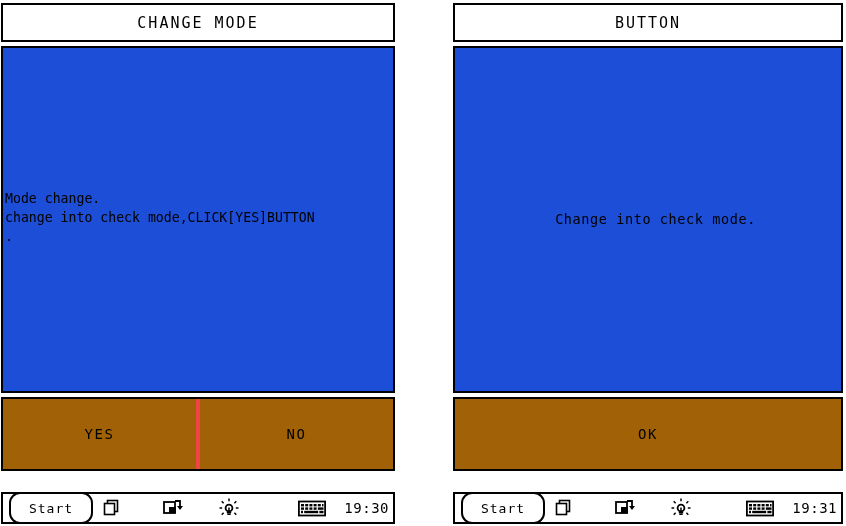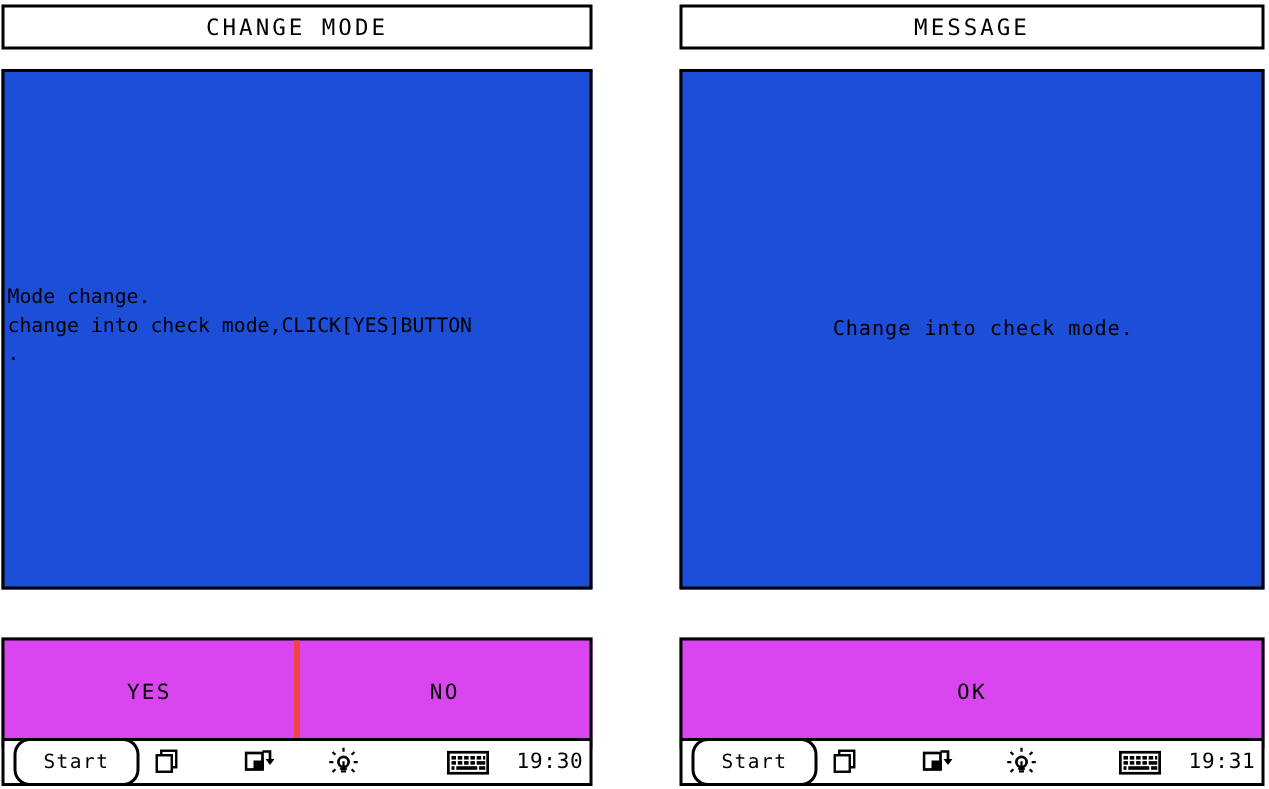--- a/index.html
+++ b/index.html
@@ -32,21 +32,21 @@
     width: 392px;
     height: 526px;
   }
 
   
   .titlebar {
     position: absolute;
     left: 1px;
     top: 3px;
     right: 1px;
-    height: 30px;
+    height: 39px;
     border: 2px solid #000000;
     box-sizing: border-box;
     display: flex;
     align-items: center;
     justify-content: center;
     background: #ffffff;
   }
   .titlebar-text {
     font-size: 15px;
     letter-spacing: 2px;
@@ -92,23 +92,22 @@
 
   
   .buttonbar {
     position: absolute;
     left: 1px;
     top: 397px;
     right: 1px;
     height: 74px;
     border: 2px solid #000000;
     box-sizing: border-box;
-    background: #d946ef;
-    display: flex;
-    margin-top: 28px;
+    background: #a16207;
+    display: flex;
   }
   .btn {
     flex: 1 1 0;
     display: flex;
     align-items: center;
     justify-content: center;
     font-size: 14px;
     letter-spacing: 1.5px;
     color: #000000;
     box-sizing: border-box;
@@ -258,21 +257,21 @@
         </svg>
       </div>
       <span class="tb-time">19:30</span>
     </div>
   </div>
 </div>
 
 <div class="screen" id="screen-right">
 
   <div class="titlebar">
-    <span class="titlebar-text">MESSAGE</span>
+    <span class="titlebar-text">BUTTON</span>
   </div>
 
   <div class="content">
     <div class="content-text-center">Change into check mode.</div>
   </div>
 
   <div class="buttonbar">
     <div class="btn">
       <span>OK</span>
     </div>

